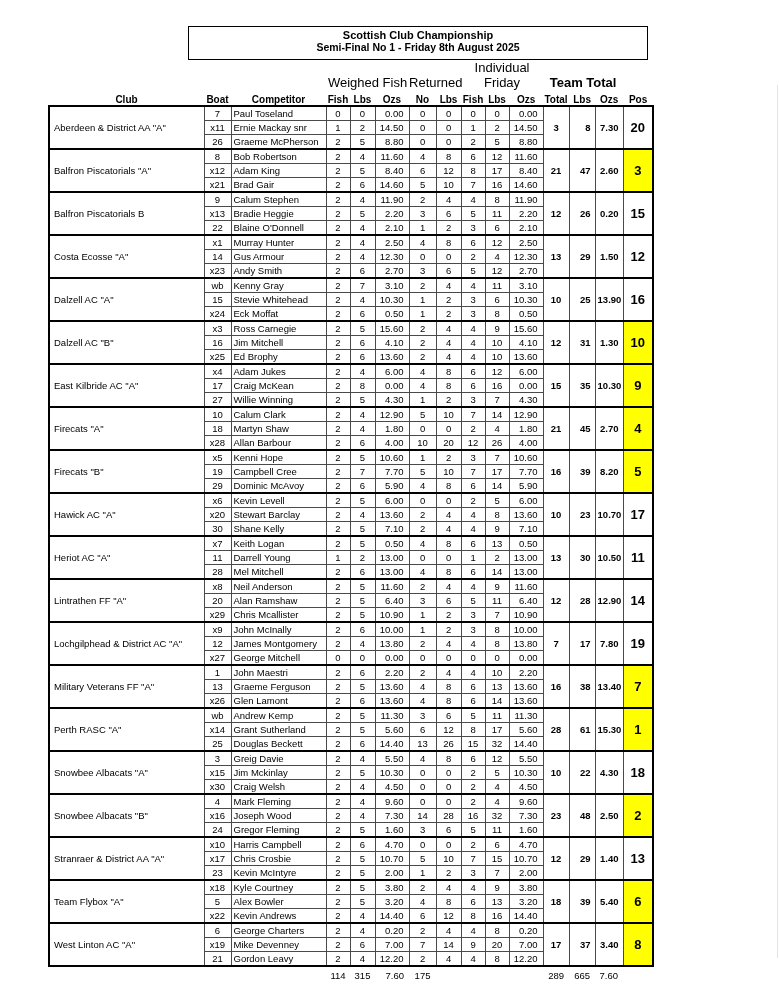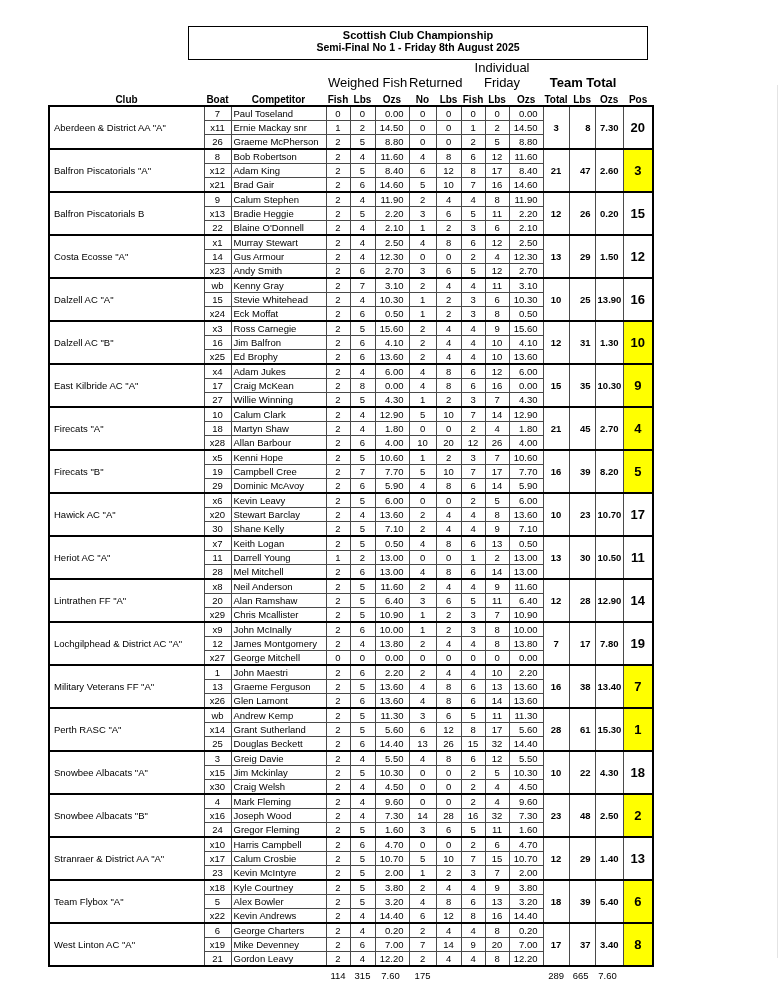--- a/index.html
+++ b/index.html
@@ -37,21 +37,21 @@
   .cell-boat { text-align:center; }
   .cell-competitor { text-align:left; }
   .cell-num { text-align:center; }
   .cell-ozs { text-align:right; padding-right:5px; }
   .cell-team { font-weight:bold; }
   .cell-tt { text-align:center; }
   .cell-tr { text-align:right; padding-right:4px; }
 
   tfoot td { border:none; font-size:9.5px; height:17px; vertical-align:middle; padding:0 2px; }
   .foot-center { text-align:center;margin-top:44px; }
-  .foot-right { text-align:center; padding-right:5px; }
+  .foot-right { text-align:right; padding-right:5px; }
 
   .page-edge-line {
     position:absolute; left:777px; top:85px; height:873px; width:0;
     border-left:1px solid #e4e4e4;
   }
 </style>
 </head>
 <body>
 
 <div class="title-box">
@@ -225,21 +225,21 @@
           <td class="cell-num cell-ozs">2.10</td>
           <td class="cell-num">1</td>
           <td class="cell-num">2</td>
           <td class="cell-num">3</td>
           <td class="cell-num">6</td>
           <td class="cell-num cell-ozs">2.10</td>
         </tr>
         <tr class="block-start">
           <td class="cell-club" rowspan="3">Costa Ecosse "A"</td>
           <td class="cell-boat">x1</td>
-          <td class="cell-competitor">Murray Stewart</td>
+          <td class="cell-competitor">Murray Hunter</td>
           <td class="cell-num">2</td>
           <td class="cell-num">4</td>
           <td class="cell-num cell-ozs">2.50</td>
           <td class="cell-num">4</td>
           <td class="cell-num">8</td>
           <td class="cell-num">6</td>
           <td class="cell-num">12</td>
           <td class="cell-num cell-ozs">2.50</td>
           <td class="cell-team cell-tt" rowspan="3">13</td>
           <td class="cell-team cell-tr" rowspan="3">29</td>
@@ -323,21 +323,21 @@
           <td class="cell-num">4</td>
           <td class="cell-num">9</td>
           <td class="cell-num cell-ozs">15.60</td>
           <td class="cell-team cell-tt" rowspan="3">12</td>
           <td class="cell-team cell-tr" rowspan="3">31</td>
           <td class="cell-team cell-tr" rowspan="3">1.30</td>
           <td class="cell-pos highlight" rowspan="3">10</td>
         </tr>
         <tr>
           <td class="cell-boat">16</td>
-          <td class="cell-competitor">Jim Balfron</td>
+          <td class="cell-competitor">Jim Mitchell</td>
           <td class="cell-num">2</td>
           <td class="cell-num">6</td>
           <td class="cell-num cell-ozs">4.10</td>
           <td class="cell-num">2</td>
           <td class="cell-num">4</td>
           <td class="cell-num">4</td>
           <td class="cell-num">10</td>
           <td class="cell-num cell-ozs">4.10</td>
         </tr>
         <tr>
@@ -471,21 +471,21 @@
           <td class="cell-num cell-ozs">5.90</td>
           <td class="cell-num">4</td>
           <td class="cell-num">8</td>
           <td class="cell-num">6</td>
           <td class="cell-num">14</td>
           <td class="cell-num cell-ozs">5.90</td>
         </tr>
         <tr class="block-start">
           <td class="cell-club" rowspan="3">Hawick AC "A"</td>
           <td class="cell-boat">x6</td>
-          <td class="cell-competitor">Kevin Leavy</td>
+          <td class="cell-competitor">Kevin Levell</td>
           <td class="cell-num">2</td>
           <td class="cell-num">5</td>
           <td class="cell-num cell-ozs">6.00</td>
           <td class="cell-num">0</td>
           <td class="cell-num">0</td>
           <td class="cell-num">2</td>
           <td class="cell-num">5</td>
           <td class="cell-num cell-ozs">6.00</td>
           <td class="cell-team cell-tt" rowspan="3">10</td>
           <td class="cell-team cell-tr" rowspan="3">23</td>
@@ -815,21 +815,21 @@
           <td class="cell-num">2</td>
           <td class="cell-num">6</td>
           <td class="cell-num cell-ozs">4.70</td>
           <td class="cell-team cell-tt" rowspan="3">12</td>
           <td class="cell-team cell-tr" rowspan="3">29</td>
           <td class="cell-team cell-tr" rowspan="3">1.40</td>
           <td class="cell-pos" rowspan="3">13</td>
         </tr>
         <tr>
           <td class="cell-boat">x17</td>
-          <td class="cell-competitor">Calum Crosbie</td>
+          <td class="cell-competitor">Chris Crosbie</td>
           <td class="cell-num">2</td>
           <td class="cell-num">5</td>
           <td class="cell-num cell-ozs">10.70</td>
           <td class="cell-num">5</td>
           <td class="cell-num">10</td>
           <td class="cell-num">7</td>
           <td class="cell-num">15</td>
           <td class="cell-num cell-ozs">10.70</td>
         </tr>
         <tr>

